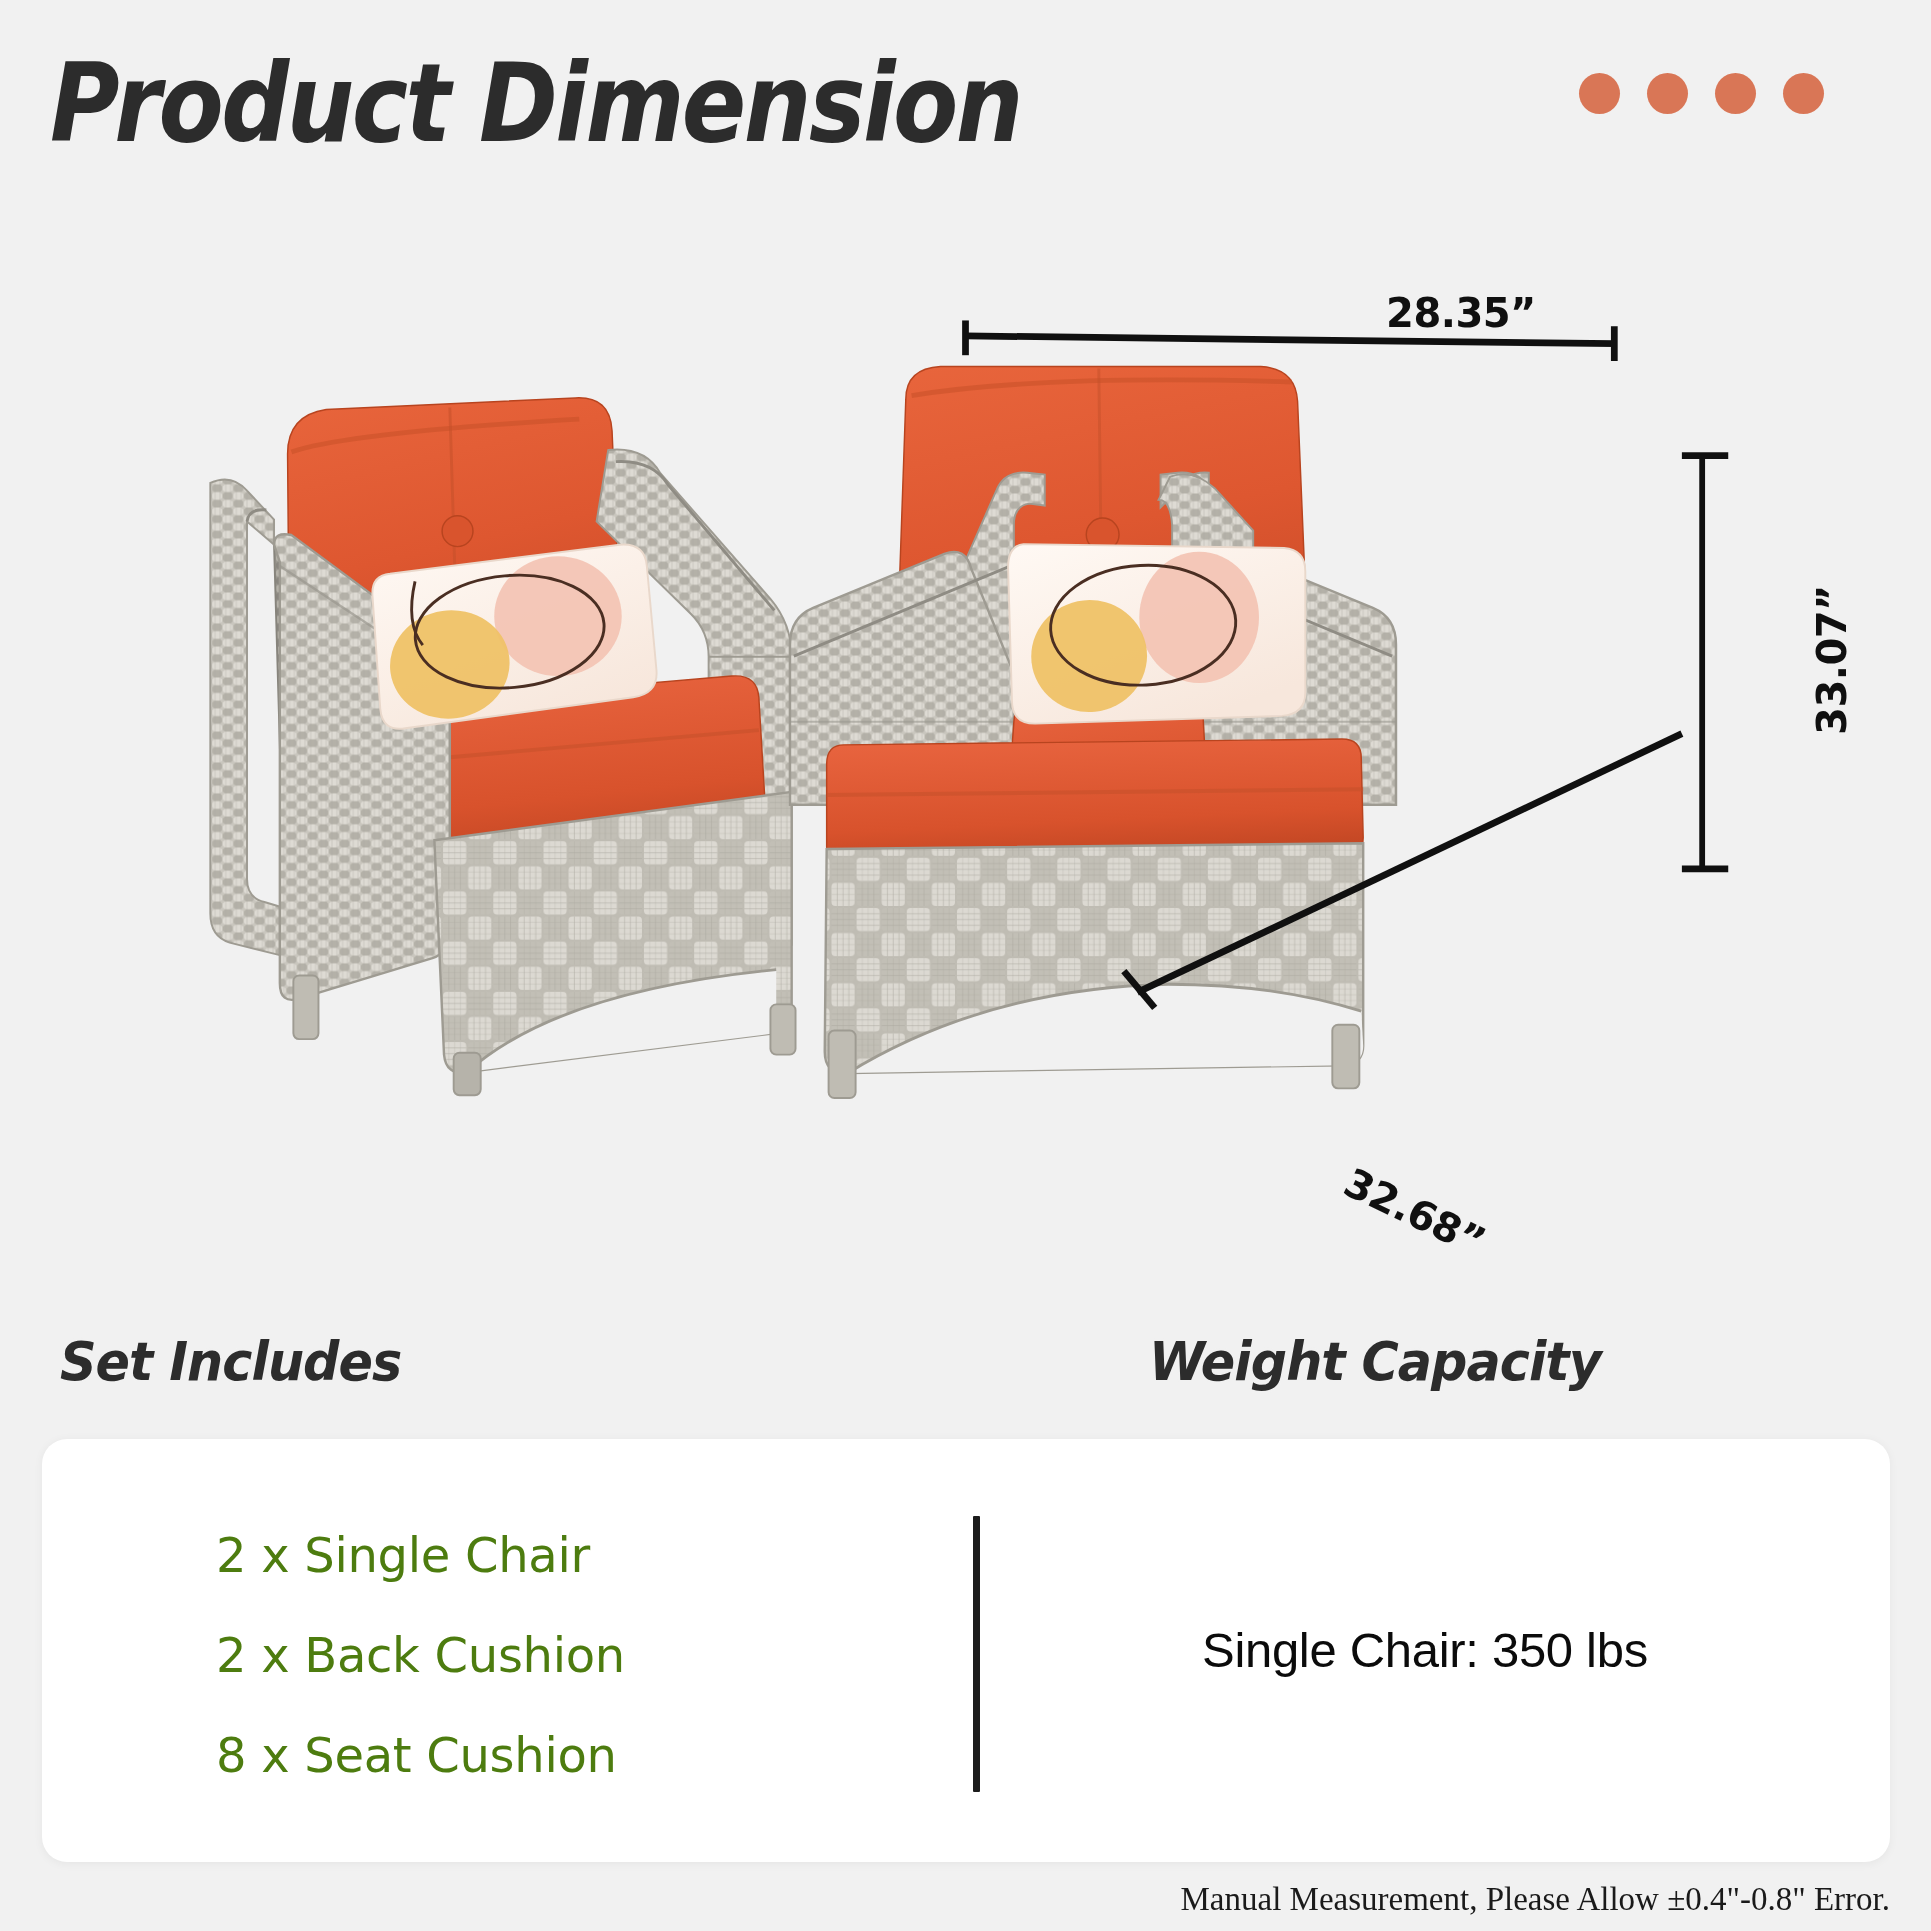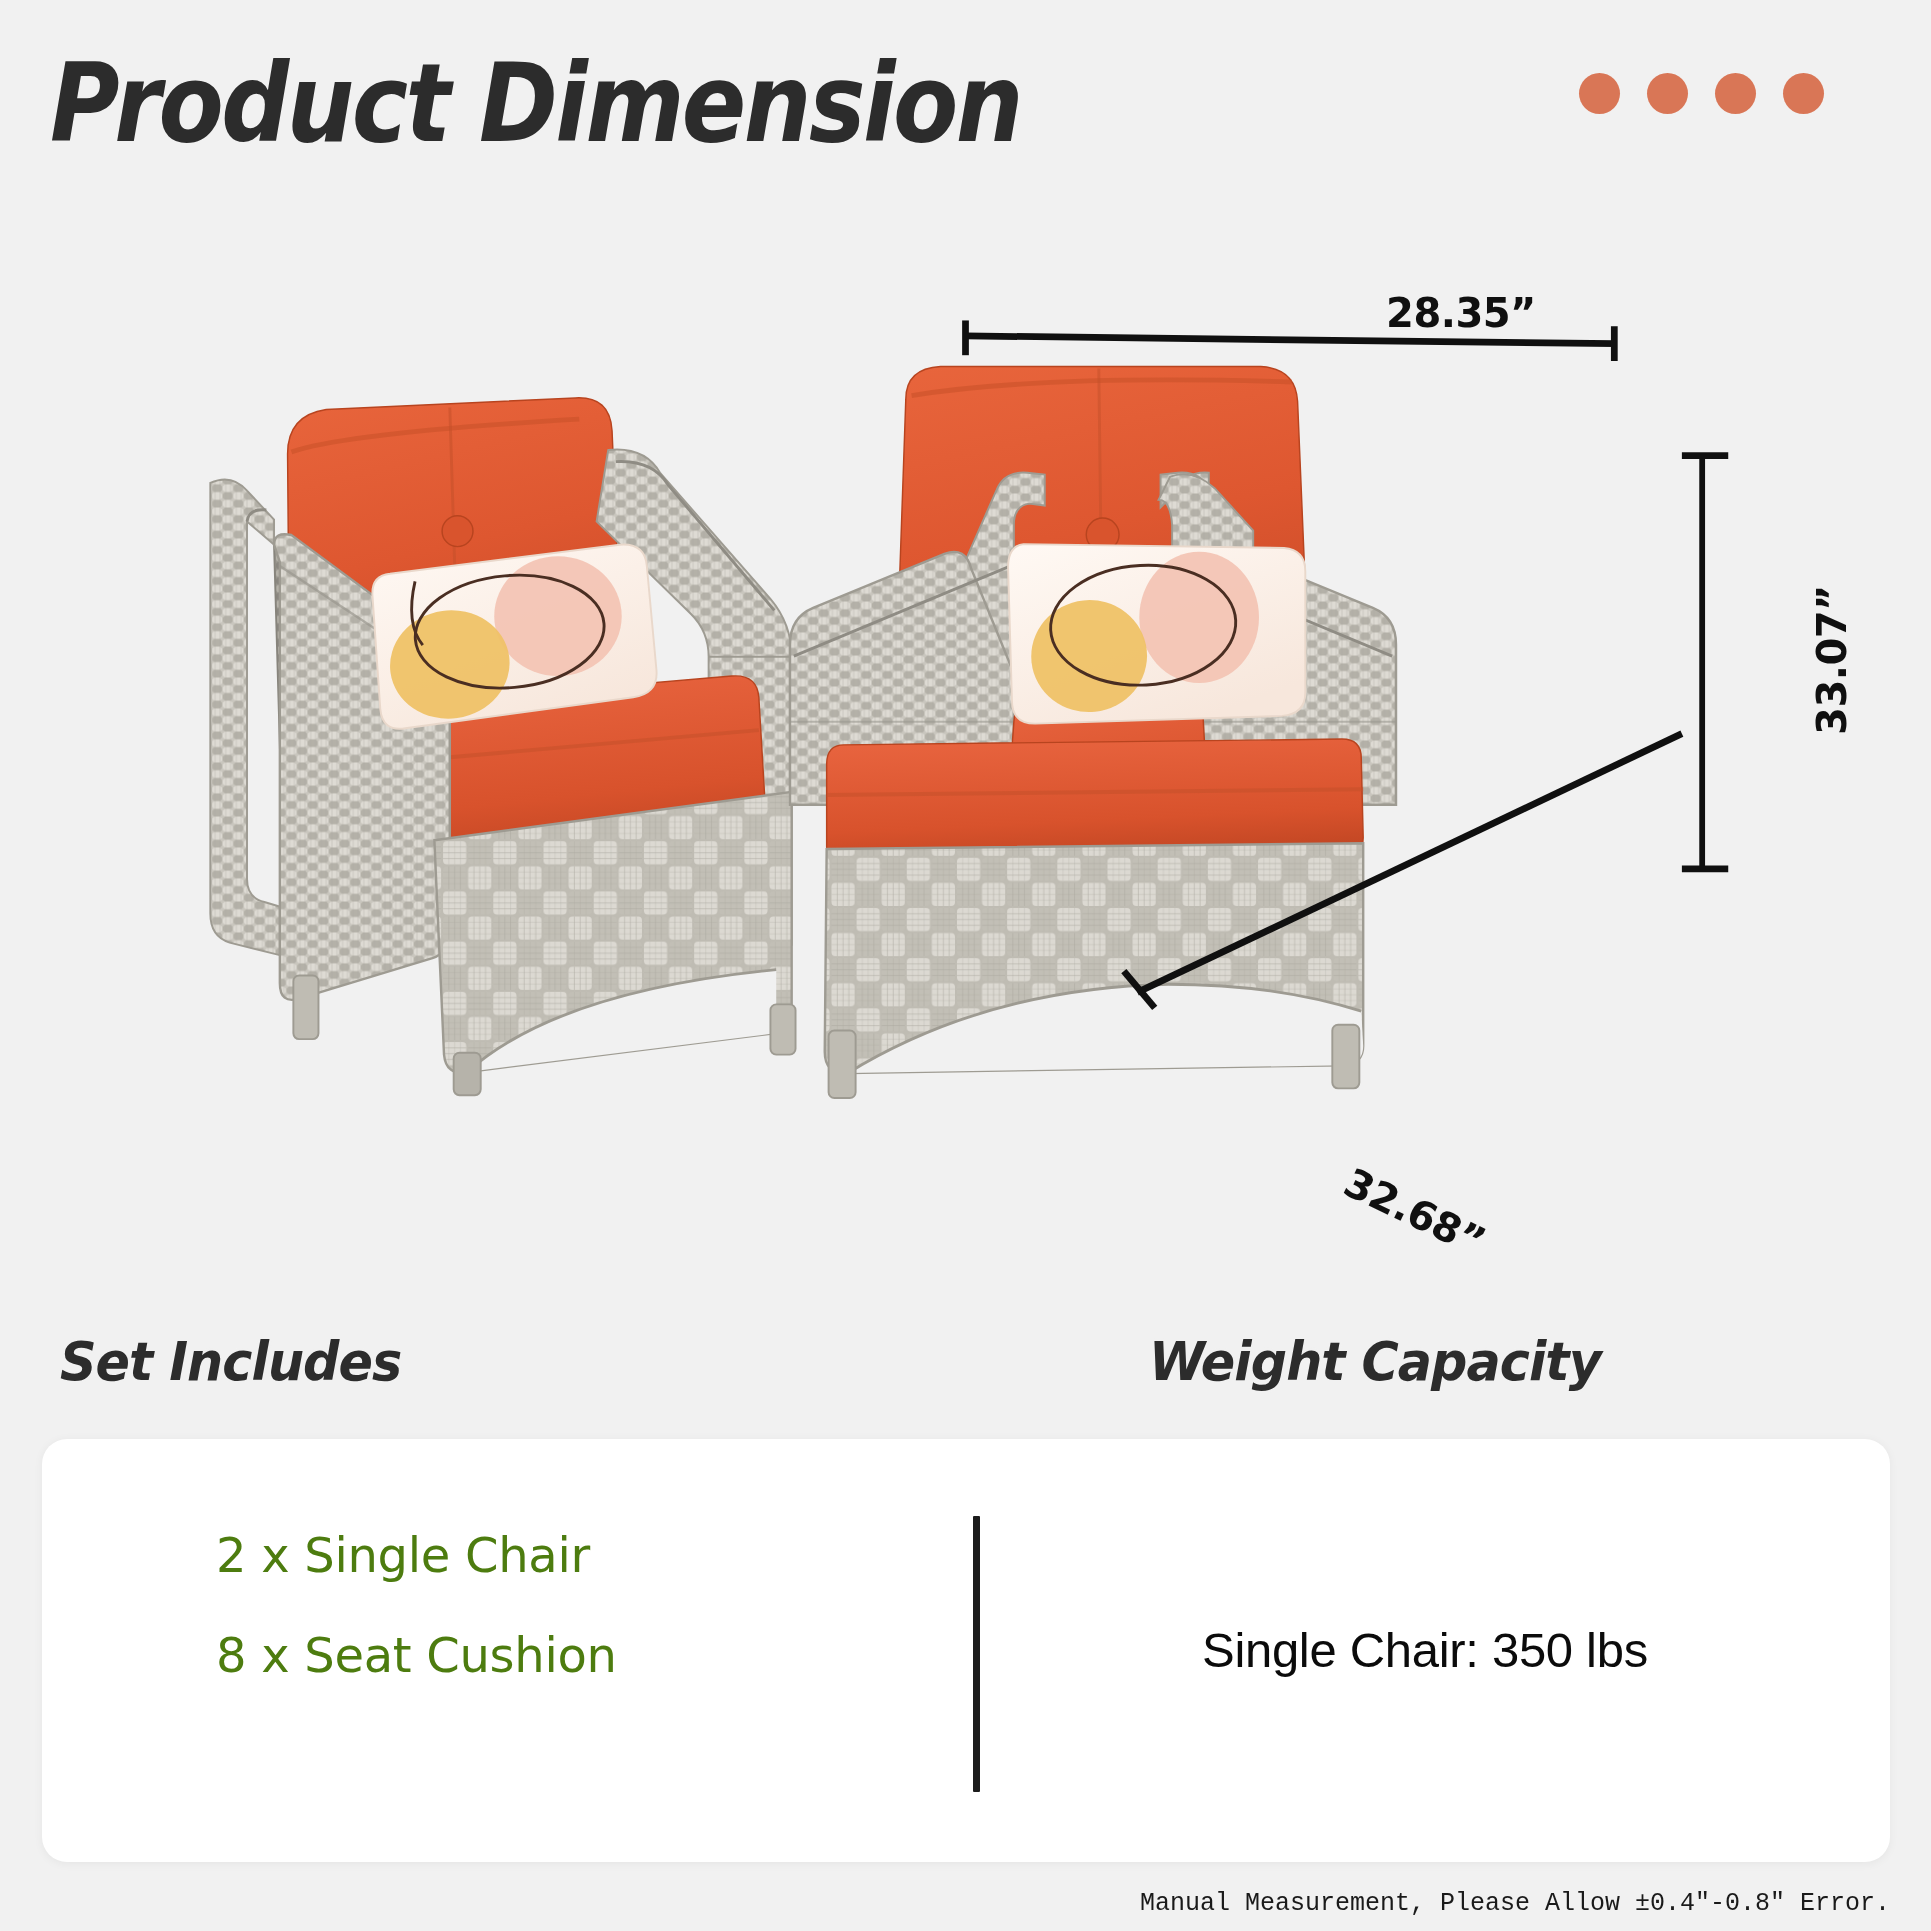--- a/index.html
+++ b/index.html
@@ -119,22 +119,22 @@
     font-size:49px;
     font-weight:400;
     color:#0B0B0B;
     white-space:nowrap;
     letter-spacing:-0.3px;
   }
 
   #footer-note {
     position:absolute;
     right:41px; bottom:13.5px;
-    font-family:Liberation Mono, monospace;
-    font-size:25px;
+    font-family:Liberation Serif, serif;
+    font-size:33px;
     font-weight:400;
     color:#1A1A1A;
     white-space:nowrap;
   }
 </style>
 </head>
 <body>
 
 <div id="header">
   <div id="page-title">Product Dimension</div>
@@ -351,19 +351,20 @@
 </div>
 
 <div class="section-heading" id="heading-set-includes">Set Includes</div>
 <div class="section-heading" id="heading-weight-capacity">Weight Capacity</div>
 
 <div id="info-card"></div>
 <div id="card-divider"></div>
 
 <div id="set-list">
   <div class="set-item">2 x Single Chair</div>
+  <div class="set-item">2 x Back Cushion</div>
   <div class="set-item">8 x Seat Cushion</div>
 </div>
 
 <div id="weight-value">Single Chair: 350 lbs</div>
 
 <div id="footer-note">Manual Measurement, Please Allow ±0.4"-0.8" Error.</div>
 
 
 </body></html>

